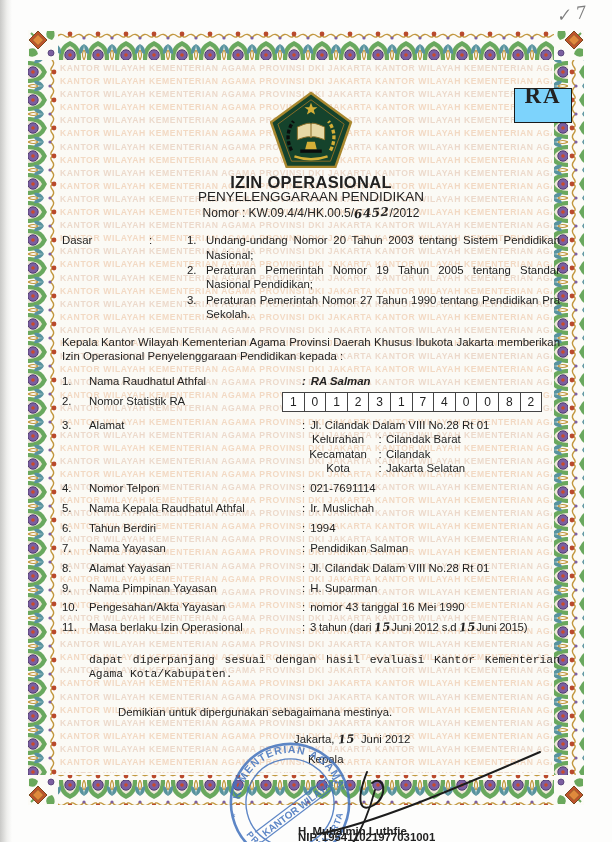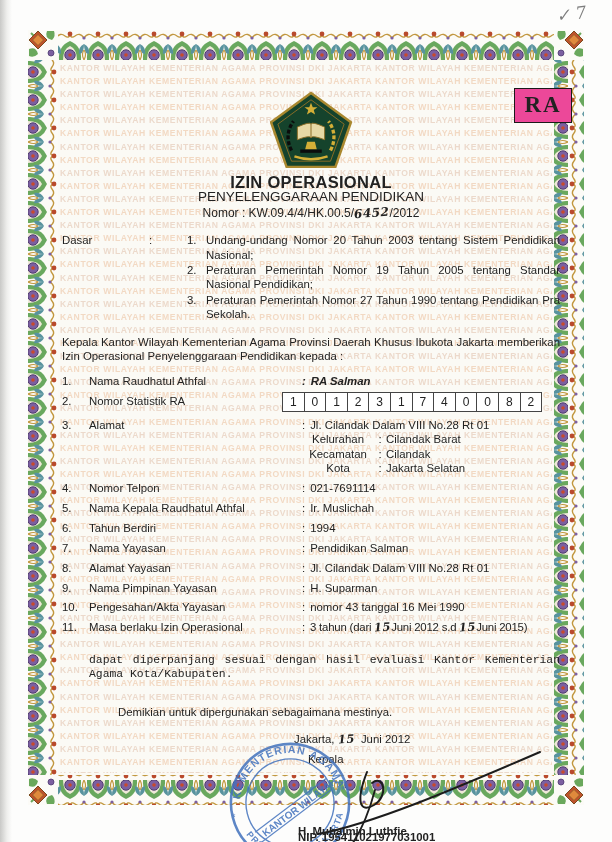--- a/index.html
+++ b/index.html
@@ -14,21 +14,21 @@
        z-index:0;pointer-events:none;}
   .wm-line{white-space:nowrap;font-size:8.6px;line-height:13.1px;letter-spacing:.6px;
        color:#e0bfa9;opacity:.55;font-weight:bold;}
   .wm-line.alt{color:#eab993;opacity:.5;}
   .content{position:absolute;left:34px;top:34px;width:498px;bottom:28px;z-index:1;
        font-size:11.4px;line-height:14.4px;}
   
   .header{position:relative;text-align:center;padding-top:28px;}
   .logo{display:block;margin:0 auto;}
   .ra-box{position:absolute;top:24px;right:-12px;width:56px;height:33px;border:1.6px solid #1a1a1a;
-       background:#ec4899;display:flex;align-items:center;justify-content:center;
+       background:#7dd3fc;display:flex;justify-content:center;
        font-family:"Liberation Serif","DejaVu Serif",serif;font-weight:bold;font-size:23px;letter-spacing:2px;}
   .title{font-size:16.5px;font-weight:bold;margin-top:7px;letter-spacing:.3px;}
   .subtitle{font-size:13.5px;margin-top:1px;}
   .nomor{font-size:12px;margin-top:1px;}
   .handwritten{font-family:"DejaVu Serif",serif;font-style:italic;font-weight:bold;
        display:inline-block;transform:rotate(-4deg);letter-spacing:.5px;}
   
   .dasar{display:flex;margin-top:13px;gap:25px;}
   .dasar-label{flex:0 0 62px;}
   .dasar-colon{flex:0 0 13px;}

